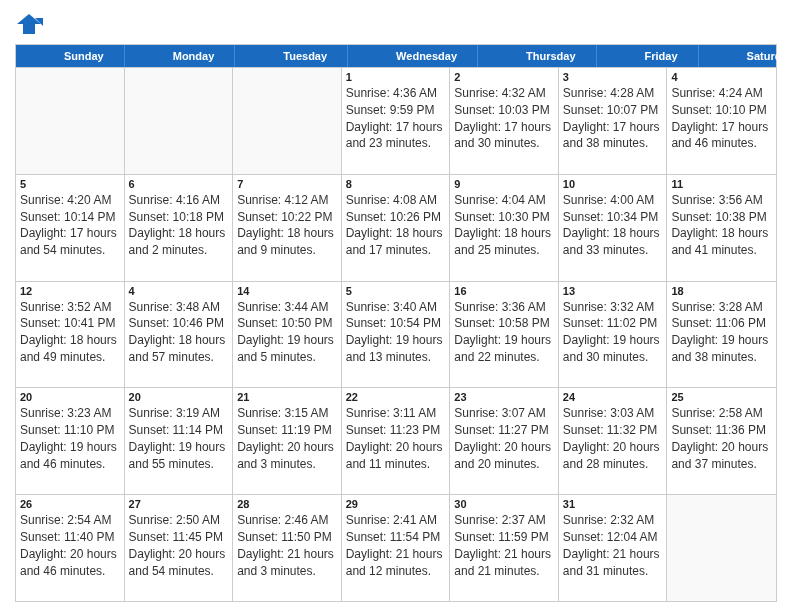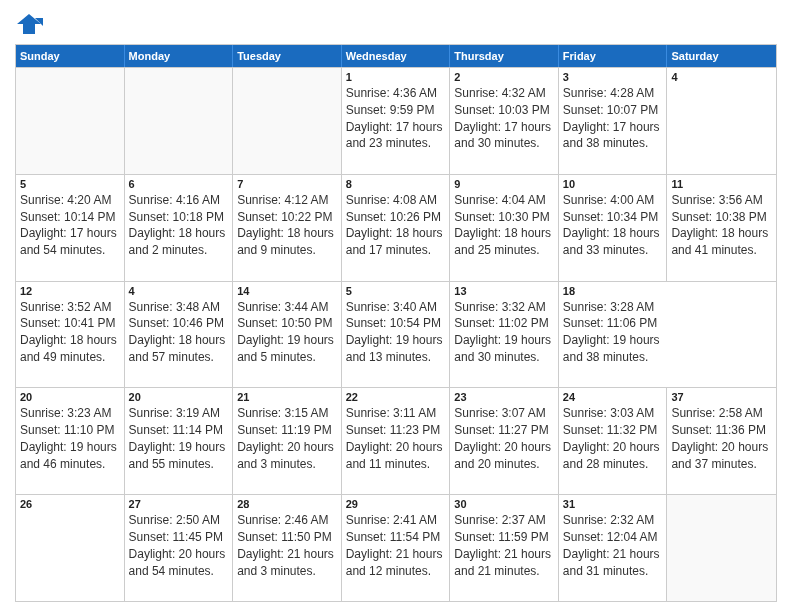--- a/index.html
+++ b/index.html
@@ -62,23 +62,24 @@
     }
     .cal-header-row {
       display: grid;
       grid-template-columns: repeat(7, 1fr);
       background: #1a6bbf;
     }
     .cal-header-cell {
       color: #fff;
       font-size: 11px;
       font-weight: bold;
-      padding: 5px 4px;
+      padding: 5px 20px;
       text-align: left;
       border-right: 1px solid #3a8be0;
+      margin-left: 28px;
     }
     .cal-header-cell:last-child { border-right: none; }
     .cal-body {
       flex: 1;
       display: flex;
       flex-direction: column;
     }
     .cal-row {
       display: grid;
       grid-template-columns: repeat(7, 1fr);
@@ -151,20 +152,21 @@
           <div class="cal-cell">
             <span class="day-num">2</span>
             <div class="cell-info">Sunrise: 4:32 AM<br>Sunset: 10:03 PM<br>Daylight: 17 hours and 30 minutes.</div>
           </div>
           <div class="cal-cell">
             <span class="day-num">3</span>
             <div class="cell-info">Sunrise: 4:28 AM<br>Sunset: 10:07 PM<br>Daylight: 17 hours and 38 minutes.</div>
           </div>
           <div class="cal-cell">
             <span class="day-num">4</span>
+            <div class="cell-info">Sunrise: 4:24 AM<br>Sunset: 10:10 PM<br>Daylight: 17 hours and 46 minutes.</div>
           </div>
         </div>
         <div class="cal-row">
           <div class="cal-cell">
             <span class="day-num">5</span>
             <div class="cell-info">Sunrise: 4:20 AM<br>Sunset: 10:14 PM<br>Daylight: 17 hours and 54 minutes.</div>
           </div>
           <div class="cal-cell">
             <span class="day-num">6</span>
             <div class="cell-info">Sunrise: 4:16 AM<br>Sunset: 10:18 PM<br>Daylight: 18 hours and 2 minutes.</div>
@@ -201,20 +203,24 @@
           </div>
           <div class="cal-cell">
             <span class="day-num">14</span>
             <div class="cell-info">Sunrise: 3:44 AM<br>Sunset: 10:50 PM<br>Daylight: 19 hours and 5 minutes.</div>
           </div>
           <div class="cal-cell">
             <span class="day-num">5</span>
             <div class="cell-info">Sunrise: 3:40 AM<br>Sunset: 10:54 PM<br>Daylight: 19 hours and 13 minutes.</div>
           </div>
           <div class="cal-cell">
+            <span class="day-num">16</span>
+            <div class="cell-info">Sunrise: 3:36 AM<br>Sunset: 10:58 PM<br>Daylight: 19 hours and 22 minutes.</div>
+          </div>
+          <div class="cal-cell">
             <span class="day-num">13</span>
             <div class="cell-info">Sunrise: 3:32 AM<br>Sunset: 11:02 PM<br>Daylight: 19 hours and 30 minutes.</div>
           </div>
           <div class="cal-cell">
             <span class="day-num">18</span>
             <div class="cell-info">Sunrise: 3:28 AM<br>Sunset: 11:06 PM<br>Daylight: 19 hours and 38 minutes.</div>
           </div>
         </div>
         <div class="cal-row">
           <div class="cal-cell">
@@ -235,27 +241,28 @@
           </div>
           <div class="cal-cell">
             <span class="day-num">23</span>
             <div class="cell-info">Sunrise: 3:07 AM<br>Sunset: 11:27 PM<br>Daylight: 20 hours and 20 minutes.</div>
           </div>
           <div class="cal-cell">
             <span class="day-num">24</span>
             <div class="cell-info">Sunrise: 3:03 AM<br>Sunset: 11:32 PM<br>Daylight: 20 hours and 28 minutes.</div>
           </div>
           <div class="cal-cell">
-            <span class="day-num">37</span>
+            <span class="day-num">25</span>
             <div class="cell-info">Sunrise: 2:58 AM<br>Sunset: 11:36 PM<br>Daylight: 20 hours and 37 minutes.</div>
           </div>
         </div>
         <div class="cal-row">
           <div class="cal-cell">
             <span class="day-num">26</span>
+            <div class="cell-info">Sunrise: 2:54 AM<br>Sunset: 11:40 PM<br>Daylight: 20 hours and 46 minutes.</div>
           </div>
           <div class="cal-cell">
             <span class="day-num">27</span>
             <div class="cell-info">Sunrise: 2:50 AM<br>Sunset: 11:45 PM<br>Daylight: 20 hours and 54 minutes.</div>
           </div>
           <div class="cal-cell">
             <span class="day-num">28</span>
             <div class="cell-info">Sunrise: 2:46 AM<br>Sunset: 11:50 PM<br>Daylight: 21 hours and 3 minutes.</div>
           </div>
           <div class="cal-cell">

